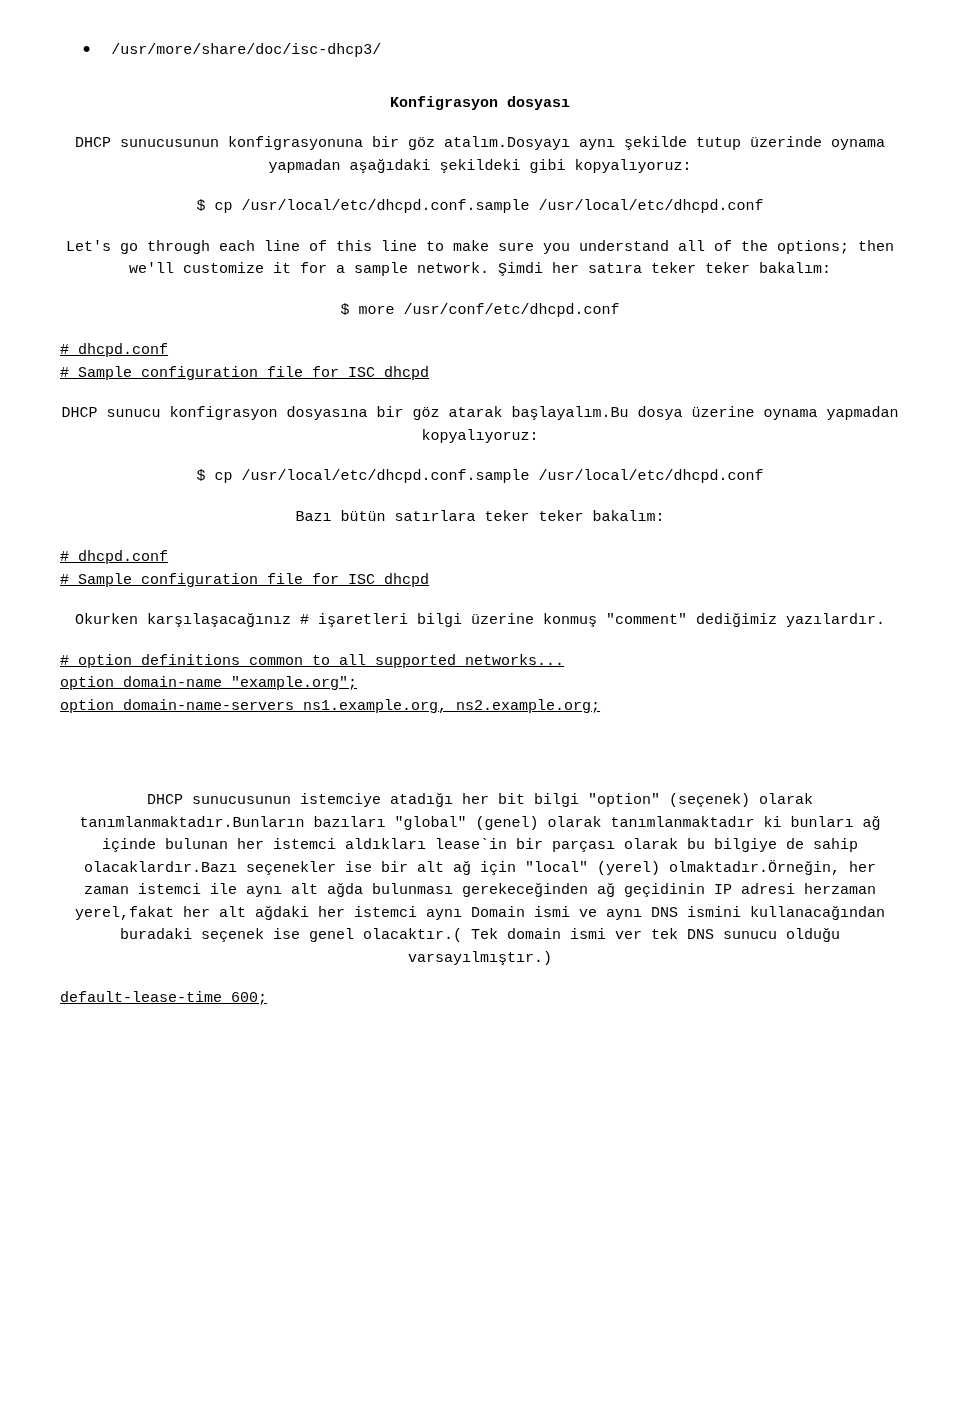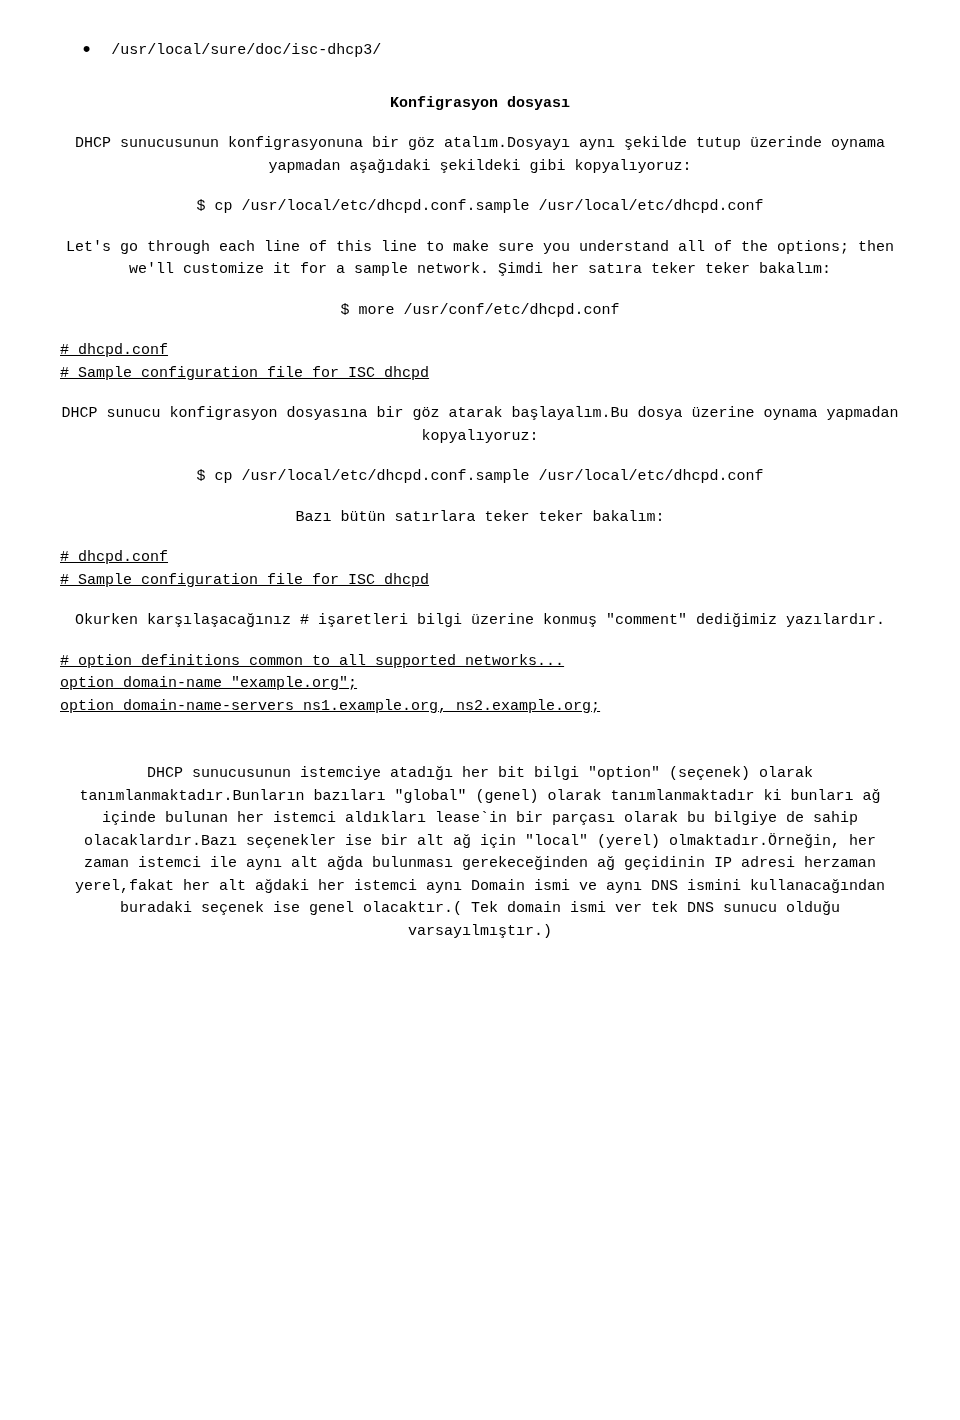--- a/index.html
+++ b/index.html
@@ -30,21 +30,21 @@
   }
   p { margin: 0 0 18px 0; text-align: center; }
   .tight { margin: 0; }
   .block { margin-bottom: 18px; text-decoration: underline; }
 </style>
 </head>
 <body>
 
 <div class="bullet-row">
   <span class="bullet">•</span>
-  <span>/usr/local/sure/doc/isc-dhcp3/</span>
+  <span>/usr/more/share/doc/isc-dhcp3/</span>
 </div>
 
 <div class="heading">Konfigrasyon dosyası</div>
 
 <p>DHCP sunucusunun konfigrasyonuna bir göz atalım.Dosyayı aynı şekilde tutup üzerinde oynama yapmadan aşağıdaki şekildeki gibi kopyalıyoruz:</p>
 
 <p>$ cp /usr/local/etc/dhcpd.conf.sample /usr/local/etc/dhcpd.conf</p>
 
 <p>Let's go through each line of this line to make sure you understand all of the options; then we'll customize it for a sample network. Şimdi her satıra teker teker bakalım:</p>
 
@@ -61,22 +61,23 @@
 
 <p>Bazı bütün satırlara teker teker bakalım:</p>
 
 <div class="block">
   <div class="tight"># dhcpd.conf</div>
   <div class="tight"># Sample configuration file for ISC dhcpd</div>
 </div>
 
 <p>Okurken karşılaşacağınız # işaretleri bilgi üzerine konmuş "comment" dediğimiz yazılardır.</p>
 
-<div class="block" style="margin-bottom:45px;">
+<div class="block" style="margin-bottom:72px;">
   <div class="tight"># option definitions common to all supported networks...</div>
   <div class="tight">option domain-name "example.org";</div>
   <div class="tight">option domain-name-servers ns1.example.org, ns2.example.org;</div>
 </div>
 
 <p>DHCP sunucusunun istemciye atadığı her bit bilgi "option" (seçenek) olarak tanımlanmaktadır.Bunların bazıları "global" (genel) olarak tanımlanmaktadır ki bunları ağ içinde bulunan her istemci aldıkları lease`in bir parçası olarak bu bilgiye de sahip olacaklardır.Bazı seçenekler ise bir alt ağ için "local" (yerel) olmaktadır.Örneğin, her zaman istemci ile aynı alt ağda bulunması gerekeceğinden ağ geçidinin IP adresi herzaman yerel,fakat her alt ağdaki her istemci aynı Domain ismi ve aynı DNS ismini kullanacağından buradaki seçenek ise genel olacaktır.( Tek domain ismi ver tek DNS sunucu olduğu varsayılmıştır.)</p>
 
 <div class="block" style="margin-top:18px;">
+  <div class="tight">default-lease-time 600;</div>
 </div>
 
 </body></html>

